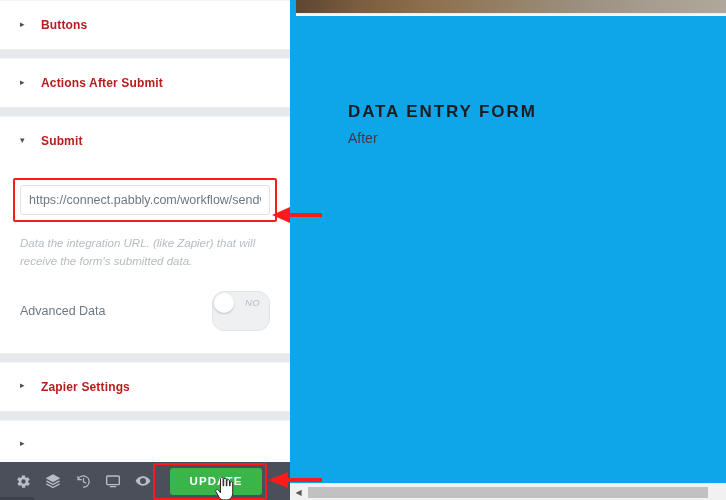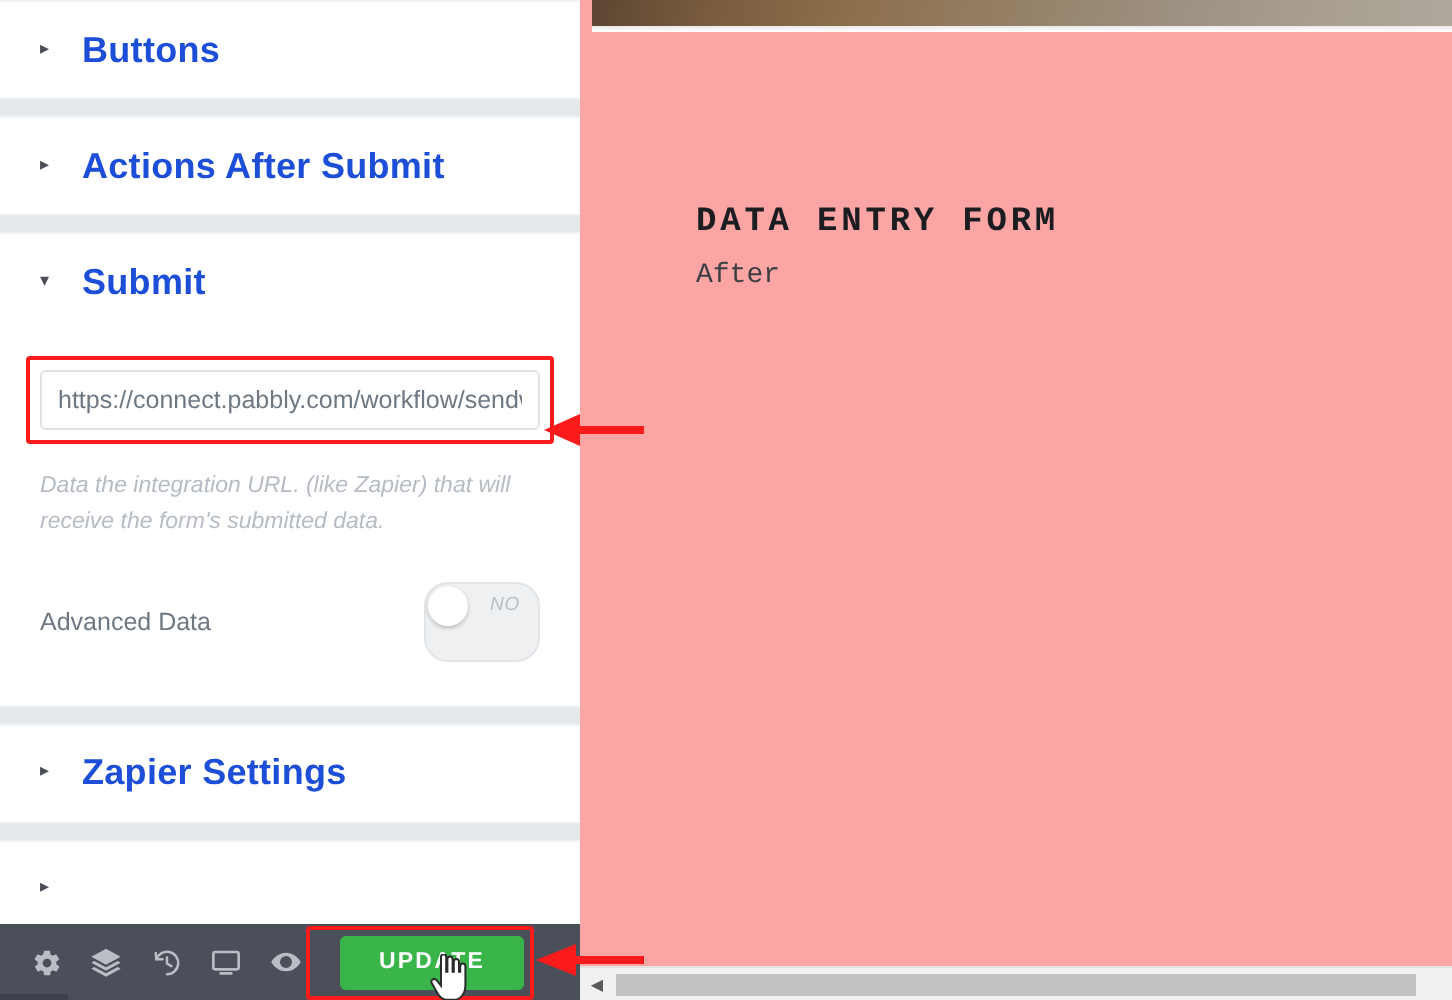--- a/index.html
+++ b/index.html
@@ -22,21 +22,21 @@
   .accordion-header {
     height:49px; display:flex; align-items:center;
     padding:0 20px; cursor:pointer; background:#ffffff;
     border-top:1px solid #f2f3f5;
   }
   .caret {
     width:12px; font-size:9px; color:#4a4e56; line-height:1;
     display:inline-block; margin-right:9px; transform:translateY(-1px);
   }
   .accordion-title {
-    font-size:18px; font-weight:bold; color:#1d4ed8; letter-spacing:0.15px;
+    font-size:12px; font-weight:bold; color:#b91c1c; letter-spacing:0.15px;
   }
   .section-gap { height:8px; background:#e6e9ec; }
 
   
   .section-body { background:#ffffff; padding:20px 20px 22px 20px; }
   .field-label { font-size:12px; color:#6d7882; margin-bottom:9px; }
   .input-wrap { position:relative; }
   .url-input {
     width:100%; height:30px; border:1px solid #dfe3e7; border-radius:3px;
     padding:0 8px; font-size:12.5px; color:#6d7882; background:#ffffff;
@@ -101,21 +101,21 @@
   #collapse-handle {
     position:absolute; left:291px; top:150px; width:15px; height:40px;
     background:#eef0f3; border:1px solid #e0e3e7; border-left:none;
     border-radius:0 3px 3px 0; display:flex; align-items:center;
     justify-content:center; cursor:pointer; color:#8d949c; font-size:12px;
   }
 
   
   #canvas {
     position:absolute; left:290px; top:0; right:0; bottom:0;
-    background:#fca5a5; overflow:hidden;font-family:Liberation Mono, monospace;
+    background:#0ea5e9; overflow:hidden;
   }
   #hero-strip {
     position:absolute; left:6px; top:0; right:0; height:13px;
     background:linear-gradient(100deg,#5c4632 0%,#7a5c3e 14%,#8d6f4c 30%,#96836a 52%,#9e9385 70%,#a89f92 85%,#b0a89c 100%);
   }
   #hero-shadow {
     position:absolute; left:6px; top:13px; right:0; height:3px;
     background:linear-gradient(#e9e9e9,#ffffff);
   }
   .form-title {

